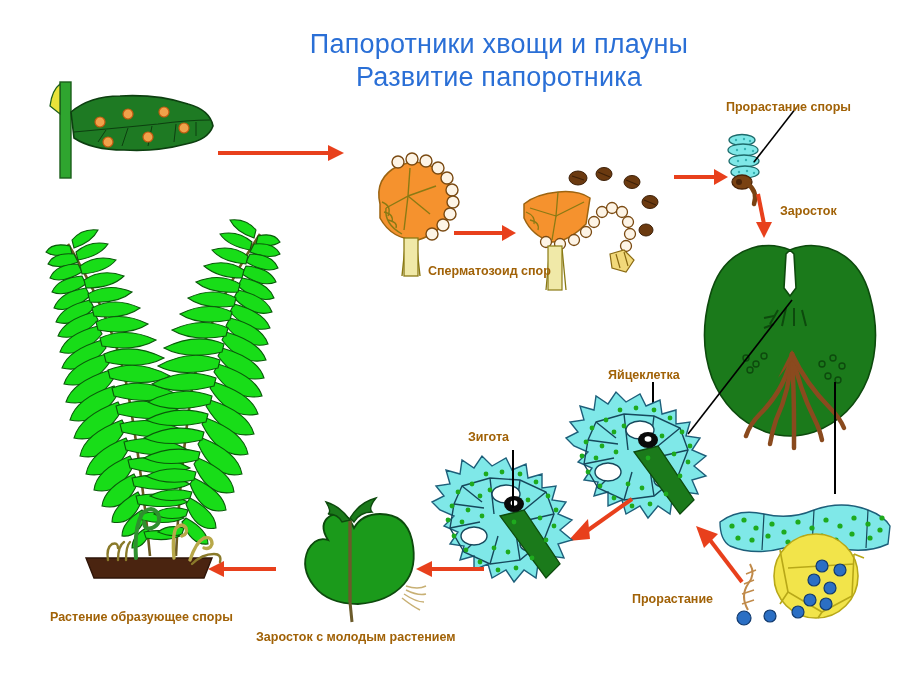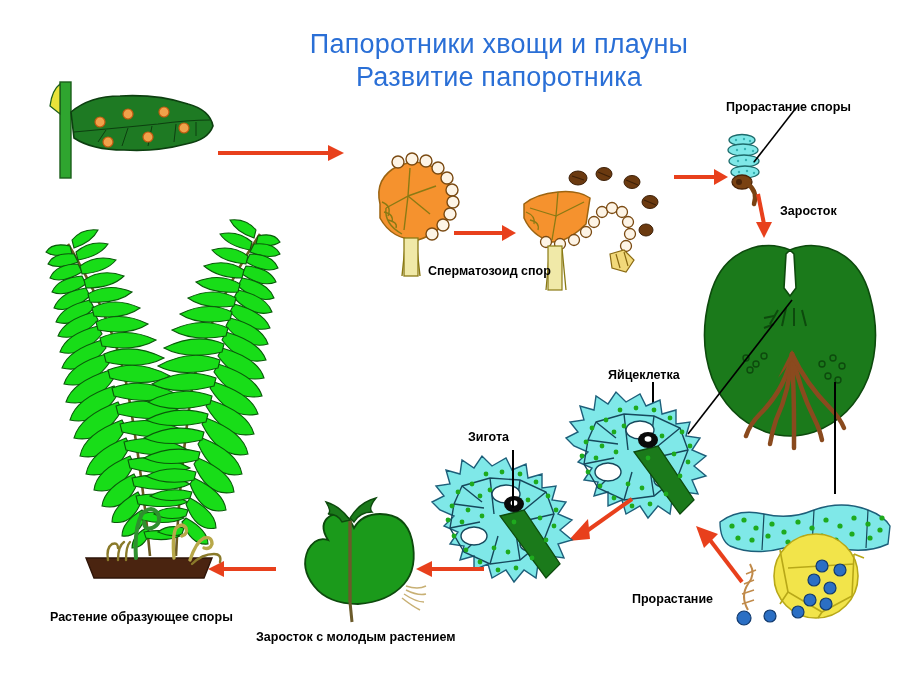--- a/index.html
+++ b/index.html
@@ -24,21 +24,21 @@
     color: #2a6fd6;
     font-size: 27px;
     font-weight: 400;
     line-height: 33px;
     letter-spacing: 0.2px;
     padding-left: 44px;
   }
   .title .line2 { display: block; }
   .lbl {
     position: absolute;
-    color: #000000;
+    color: #a16207;
     font-size: 12.5px;
     font-weight: bold;
     white-space: nowrap;
     line-height: 14px;
   }
   .art { position: absolute; }
   svg { display: block; overflow: visible; }
 </style>
 </head>
 <body>

